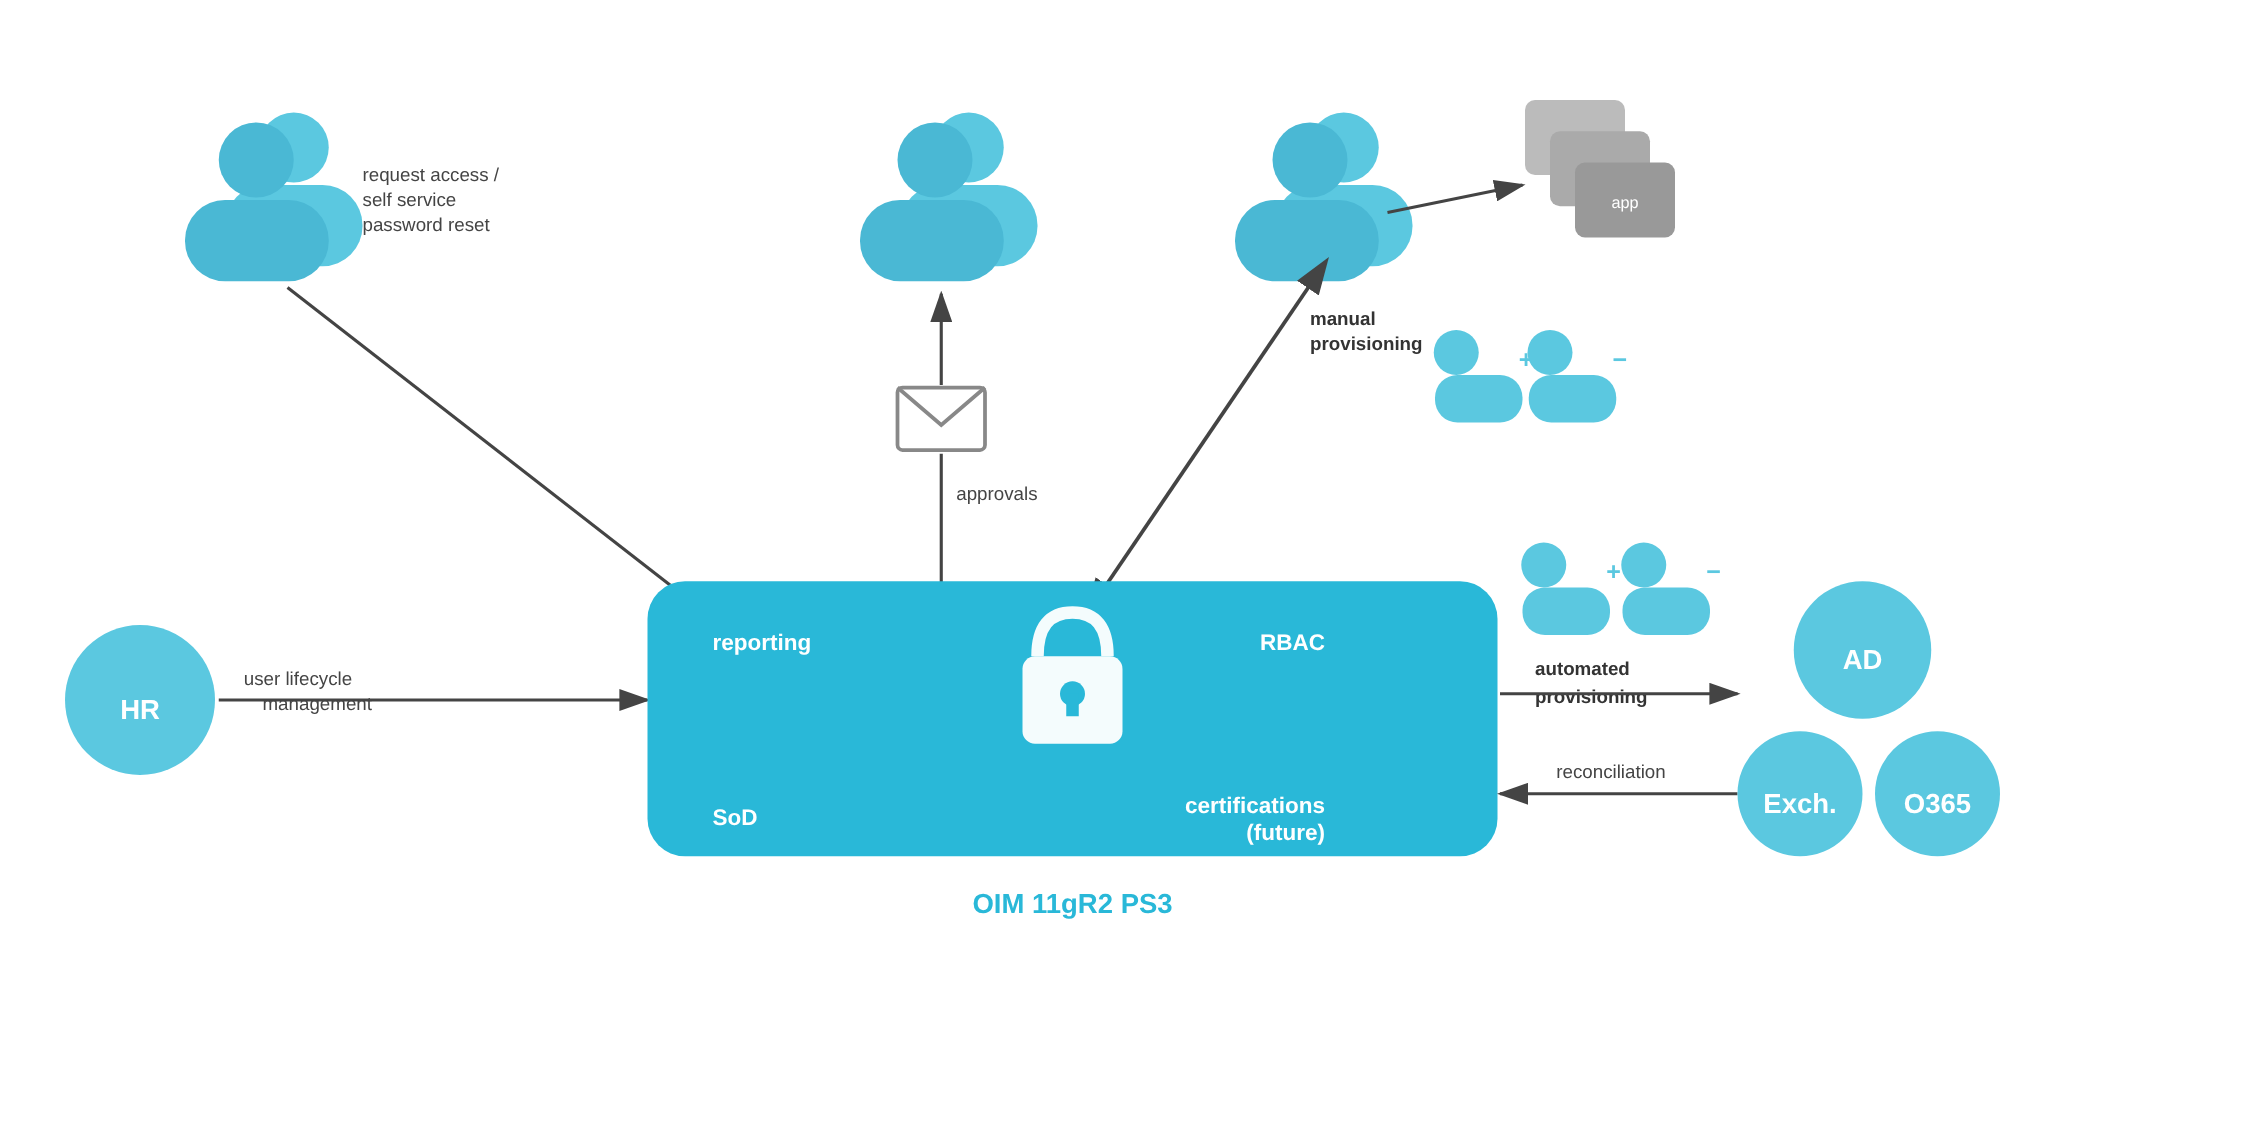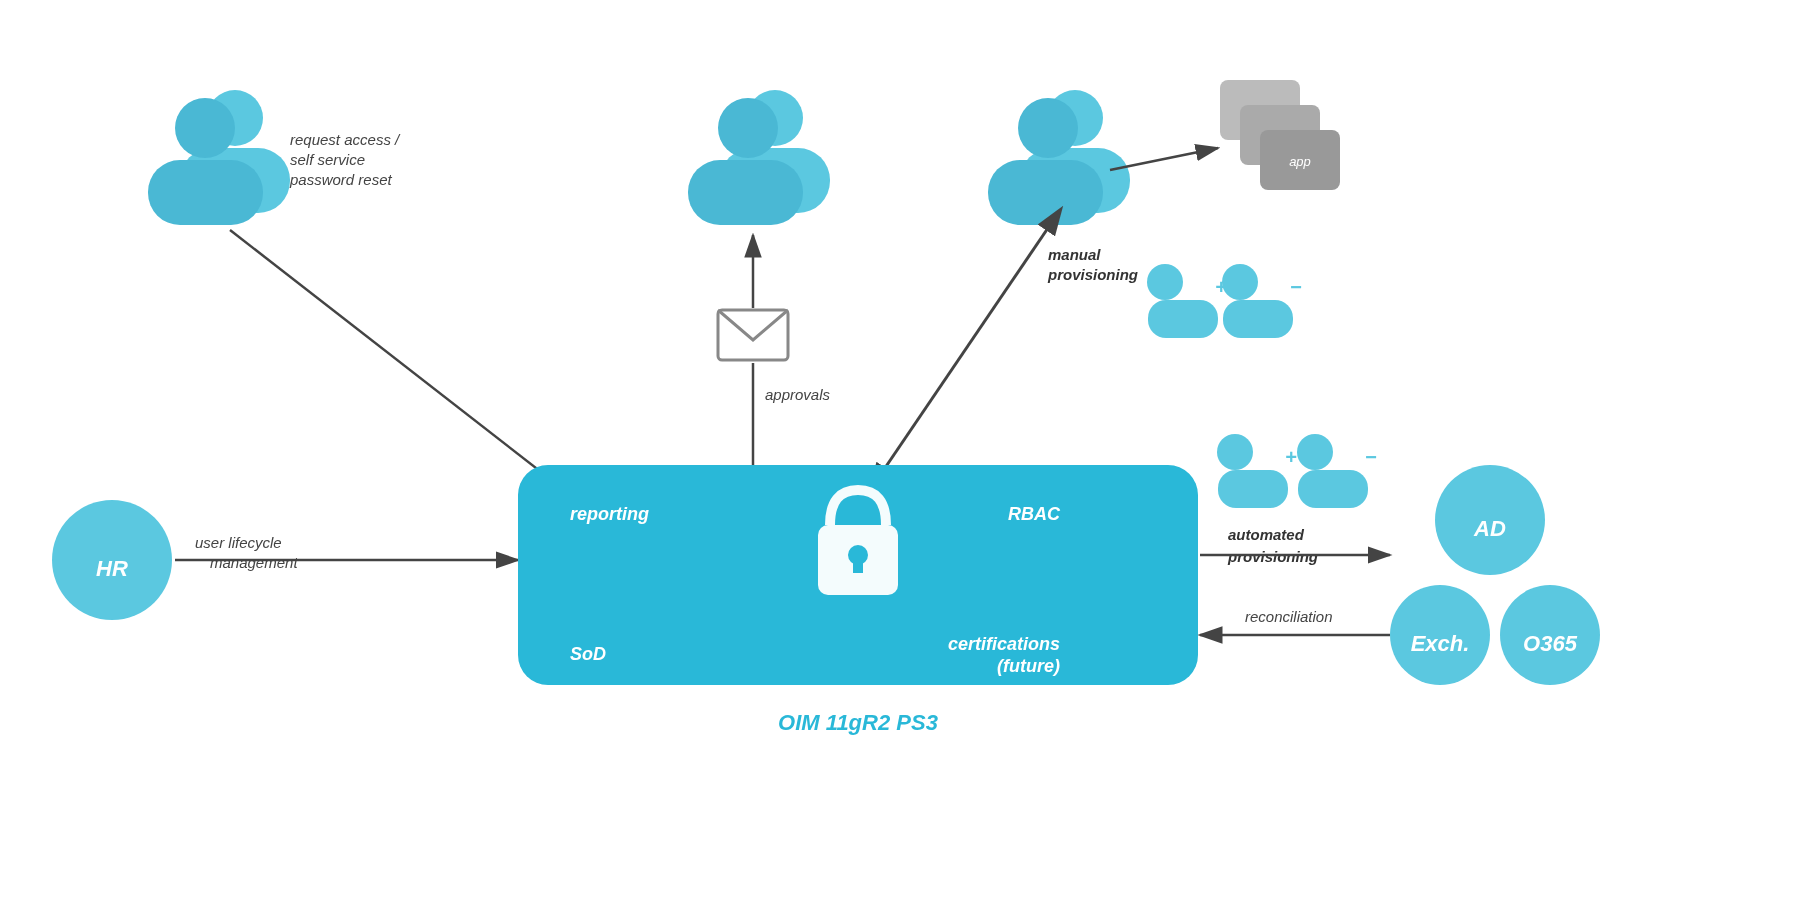--- a/index.html
+++ b/index.html
@@ -8,21 +8,20 @@
       font-family: Arial, sans-serif;
       width: 1800px;
       height: 900px;
       overflow: hidden;
       position: relative;
     }
     #diagram {
       width: 1800px;
       height: 756px;
       position: relative;
-      font-style: italic;
     }
     svg#main-svg {
       position: absolute;
       top: 0; left: 0;
       width: 1800px;
       height: 900px;
     }
     .label {
       font-size: 15px;
       fill: #444;

